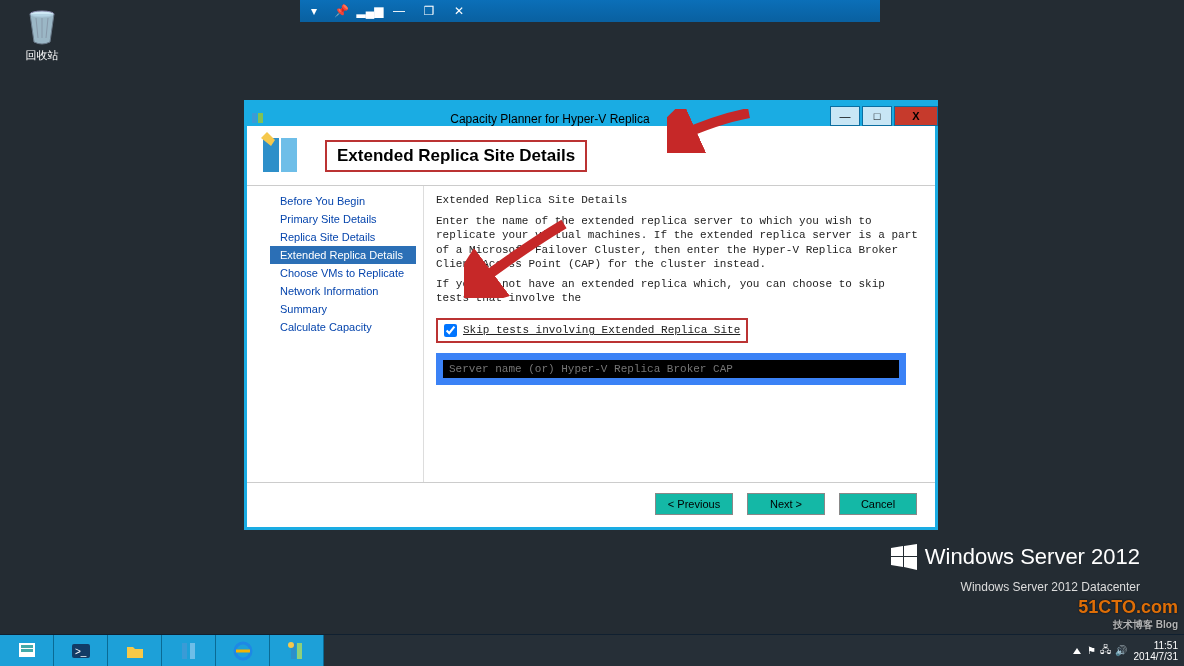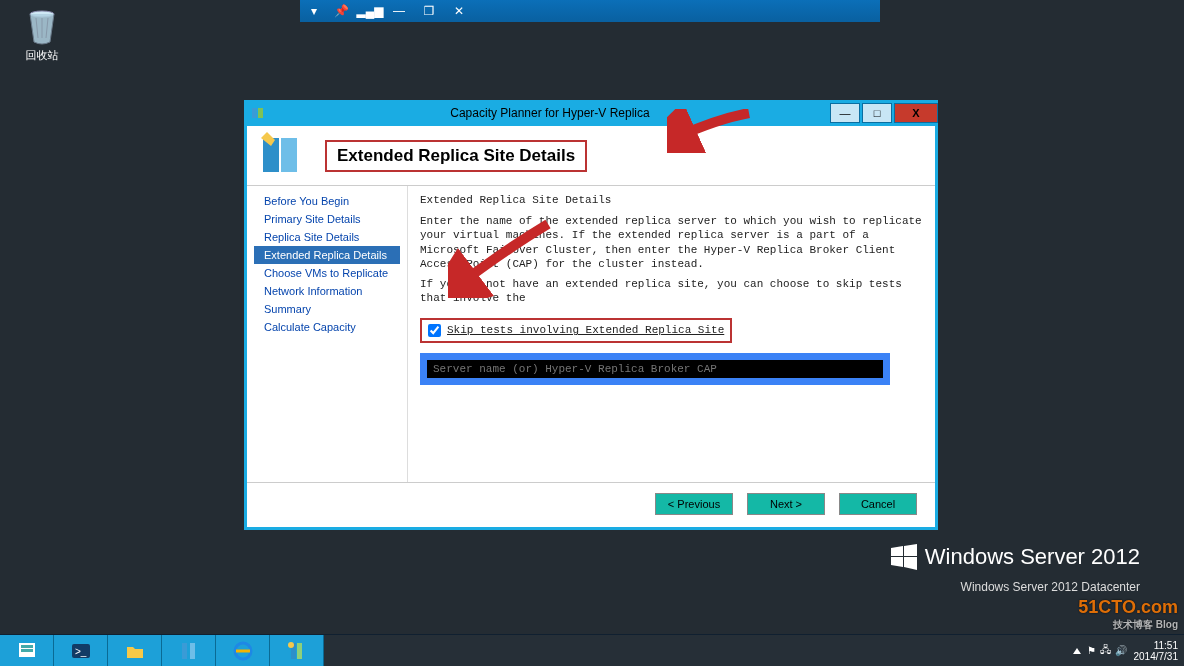--- a/index.html
+++ b/index.html
@@ -29,39 +29,39 @@
 .remote-bar .wbtns { display:flex; }
 .remote-bar .wbtn { width: 30px; height: 22px; display:flex; align-items:center; justify-content:center; }
 
 
 .window {
   position: absolute; top: 100px; left: 244px; width: 694px; height: 430px;
   background: #fff; border: 3px solid #1aace3;
 }
 .window .titlebar {
   height: 26px; background: #1aace3; margin:-3px -3px 0 -3px;
-  display:flex; align-items:center; color:#000; padding-left:6px; font-size:12px;
+  display:flex; align-items:flex-end; color:#000; padding-left:6px; font-size:12px;
 }
 .window .titlebar .ico { width:16px; height:16px; margin-right:6px; }
 .window .titlebar .title { flex:1; text-align:center; color:#000; }
 .window .titlebar .btns { display:flex; }
 .window .titlebar .btn { width:30px; height:20px; border:1px solid #0a6ea1; margin-left:2px; display:flex; align-items:center; justify-content:center; font-size:11px; }
 .window .titlebar .min, .window .titlebar .max { background:#c8e6f5; }
 .window .titlebar .close { background:#c63a2c; color:#000; font-weight:bold; width:44px; }
 
 .header {
   height: 60px; display:flex; align-items:center; padding:6px 10px;
   border-bottom:1px solid #ccc;
 }
 .header .srvicon { width:60px; height:48px; margin-right:8px; }
 .header .heading-box { border:2px solid #b33; padding:4px 10px; }
 .header h2 { font-size:17px; font-weight:bold; }
 
 .body { display:flex; height: calc(100% - 26px - 60px - 42px); background:#fff; }
-.nav { width:160px; padding:6px 7px; }
+.nav { width:160px; padding:6px 7px;margin-left:16px; }
 .nav .item { padding:3px 10px; font-size:11px; color:#0645ad; cursor:pointer; }
 .nav .item.selected { background:#2b6fb6; color:#fff; }
 
 .content {
   flex:1; padding:8px 12px; font-family: "SimSun", "Courier New", monospace;
   font-size:11px; color:#222; border-left:1px solid #ddd; position:relative;
 }
 .content .sect-title { margin-bottom:8px; }
 .content .para { margin-bottom:6px; line-height:1.3; }
 .skipbox { border:2px solid #b33; padding:4px 6px; display:inline-flex; align-items:center; margin:6px 0;text-decoration:underline; }
@@ -169,21 +169,21 @@
       <div class="item">Replica Site Details</div>
       <div class="item selected">Extended Replica Details</div>
       <div class="item">Choose VMs to Replicate</div>
       <div class="item">Network Information</div>
       <div class="item">Summary</div>
       <div class="item">Calculate Capacity</div>
     </div>
     <div class="content">
       <div class="sect-title">Extended Replica Site Details</div>
       <div class="para">Enter the name of the extended replica server to which you wish to replicate your virtual machines. If the extended replica server is a part of a Microsoft Failover Cluster, then enter the Hyper-V Replica Broker Client Access Point (CAP) for the cluster instead.</div>
-      <div class="para">If you do not have an extended replica site, you can choose to skip tests that involve the</div>
+      <div class="para">If you do not have an extended replica which, you can choose to skip tests that involve the</div>
       <div class="skipbox">
         <input type="checkbox" checked="" style="">
         <span>Skip tests involving Extended Replica Site</span>
       </div>
       <br>
       <input class="srvname" disabled="" placeholder="Server name (or) Hyper-V Replica Broker CAP" style="">
       
       <svg class="arrow" style="left:40px; top:32px;" width="110" height="80">
         <defs>
             <marker id="ah2" markerWidth="10" markerHeight="10" refX="2" refY="3" orient="auto">

